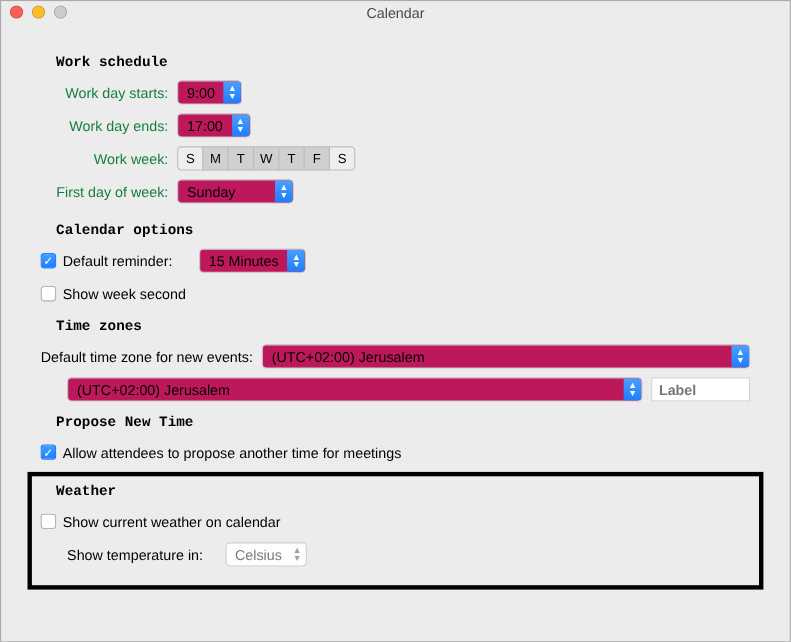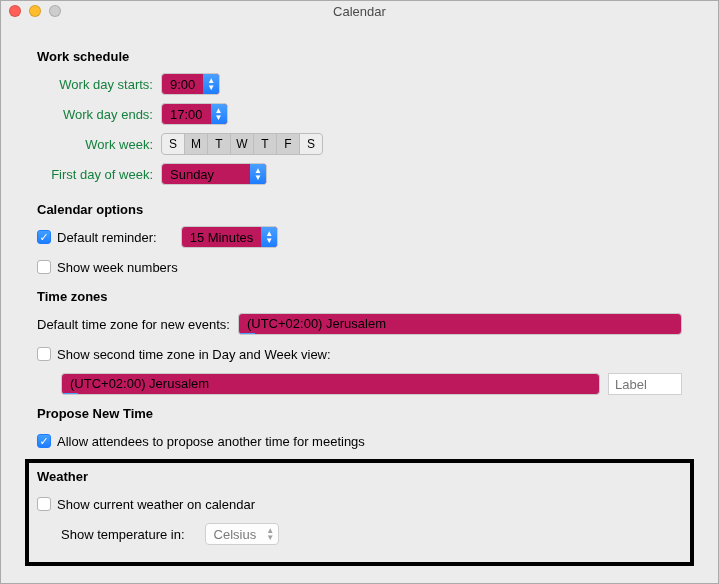--- a/index.html
+++ b/index.html
@@ -56,21 +56,22 @@
     outline: 3px solid #a3c7f2;
     outline-offset: 0;
     box-shadow: 0 0 0 3px rgba(100,160,240,0.45);
   }
   .content {
     padding: 18px 36px 10px 36px;
   }
   .section-title {
     font-weight: 600;
     font-size: 13px;
-    margin: 8px 0 8px 0;
+    margin: 8px 0 8px 14px;
+    font-family: Liberation Mono, monospace;
   }
   .row {
     display: flex;
     align-items: center;
     margin: 6px 0;
     min-height: 24px;
   }
   .label-col {
     width: 124px;
     text-align: right;
@@ -93,21 +94,21 @@
     display: flex; align-items: center;
     min-width: 40px;
   }
   .select-blue .sb-arrows {
     background: linear-gradient(#4aa0ff,#1e7dff);
     width: 16px;
     display: flex; flex-direction: column; align-items: center; justify-content: center;
     color: #fff; font-size: 8px; line-height: 7px;
   }
   .select-blue.wide .sb-text { min-width: 88px; }
-  .select-blue.full { width: 100%; flex-direction: column; }
+  .select-blue.full { width: 100%; }
   .select-blue.full .sb-text { flex: 1; }
   .select-gray {
     display: inline-flex; align-items: center;
     background: #fdfdfd;
     border: 1px solid #cfcfcf;
     border-radius: 4px;
     height: 22px; padding: 0 4px 0 8px;
     color: #7a7a7a;
     font-size: 13px;
   }
@@ -141,21 +142,22 @@
     background: linear-gradient(#42a0ff,#1e7dff);
     border-color: #1e7dff;
   }
   .text-input {
     border: 1px solid #cfcfcf;
     background: #fff;
     border-radius: 0;
     height: 22px; padding: 2px 6px;
     font-size: 13px;
     color: #0f766e;
-    width: 74px;
+    width: 90px;
+    font-weight: bold;
   }
   .highlight-box {
     border: 4px solid #000;
     padding: 4px 8px 10px 8px;
     margin: 6px -12px 0 -12px;
   }
   .indent { margin-left: 24px; }
 </style>
 </head>
 <body>
@@ -231,40 +233,36 @@
         <span class="sb-text">15 Minutes</span>
         <span class="sb-arrows">
             <span>▲</span>
             <span>▼</span>
           </span>
       </div>
     </div>
 
     <div class="row">
       <span class="checkbox"></span>
-      <span>Show week numbers</span>
+      <span>Show week second</span>
     </div>
 
     <div class="section-title" style="margin-top:10px">Time zones</div>
 
     <div class="row" style="gap:8px">
       <span>Default time zone for new events:</span>
       <div class="select-blue full" style="flex:1">
         <span class="sb-text">(UTC+02:00) Jerusalem</span>
         <span class="sb-arrows">
             <span>▲</span>
             <span>▼</span>
           </span>
       </div>
     </div>
 
-    <div class="row">
-      <span class="checkbox"></span>
-      <span>Show second time zone in Day and Week view:</span>
-    </div>
 
     <div class="row" style="gap:8px; padding-left:24px">
       <div class="select-blue full" style="flex:1">
         <span class="sb-text">(UTC+02:00) Jerusalem</span>
         <span class="sb-arrows">
             <span>▲</span>
             <span>▼</span>
           </span>
       </div>
       <input class="text-input" placeholder="Label" style="">

